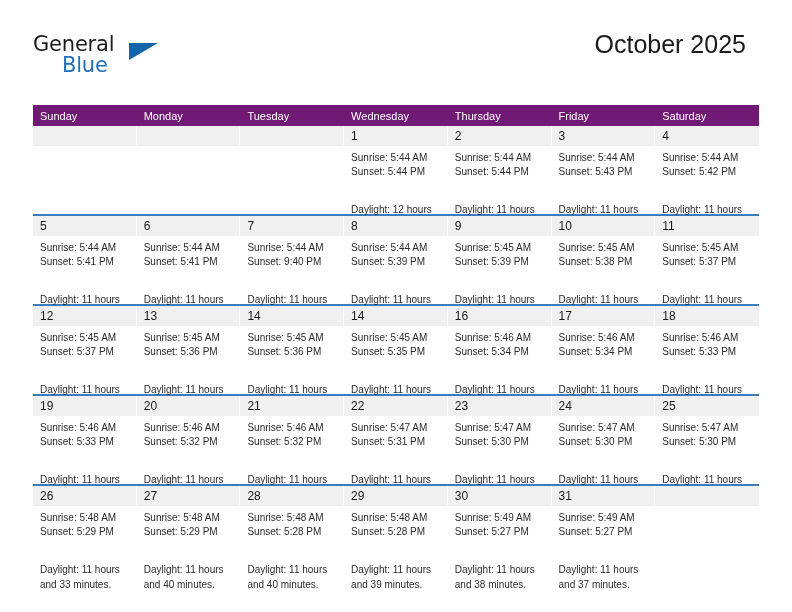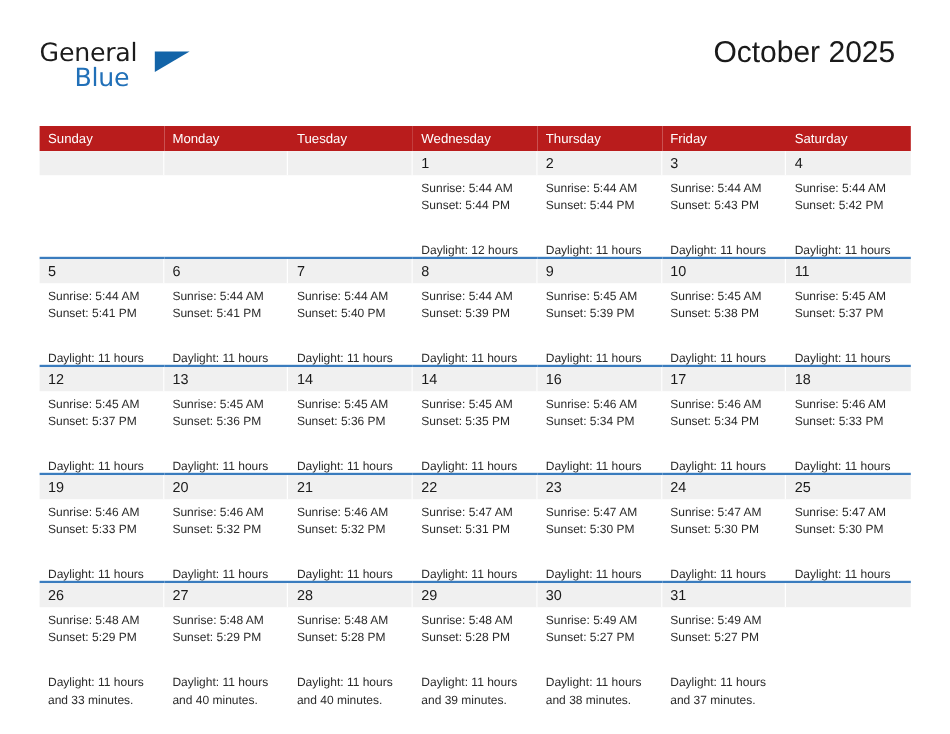--- a/index.html
+++ b/index.html
@@ -87,21 +87,21 @@
   
   .calendar {
     position: absolute;
     left: 33px;
     top: 105px;
     width: 726px;
     border-collapse: collapse;
     table-layout: fixed;
   }
   .calendar th {
-    background: #b91c1c;
+    background: #701a75;
     color: #ffffff;
     font-size: 11px;
     font-weight: normal;
     text-align: left;
     padding: 4px 0 4px 7px;
     height: 13px;
     border: none;
   }
   .calendar td {
     vertical-align: top;
@@ -258,21 +258,21 @@
               <div>Sunset: 5:41 PM</div>
               <div class="daylight">Daylight: 11 hours and 56 minutes.</div>
             </div>
           </div>
         </td>
         <td>
           <div class="daycell">
             <div class="daynum">7</div>
             <div class="info">
               <div>Sunrise: 5:44 AM</div>
-              <div>Sunset: 5:40 PM</div>
+              <div>Sunset: 9:40 PM</div>
               <div class="daylight">Daylight: 11 hours and 55 minutes.</div>
             </div>
           </div>
         </td>
         <td>
           <div class="daycell">
             <div class="daynum">8</div>
             <div class="info">
               <div>Sunrise: 5:44 AM</div>
               <div>Sunset: 5:39 PM</div>

